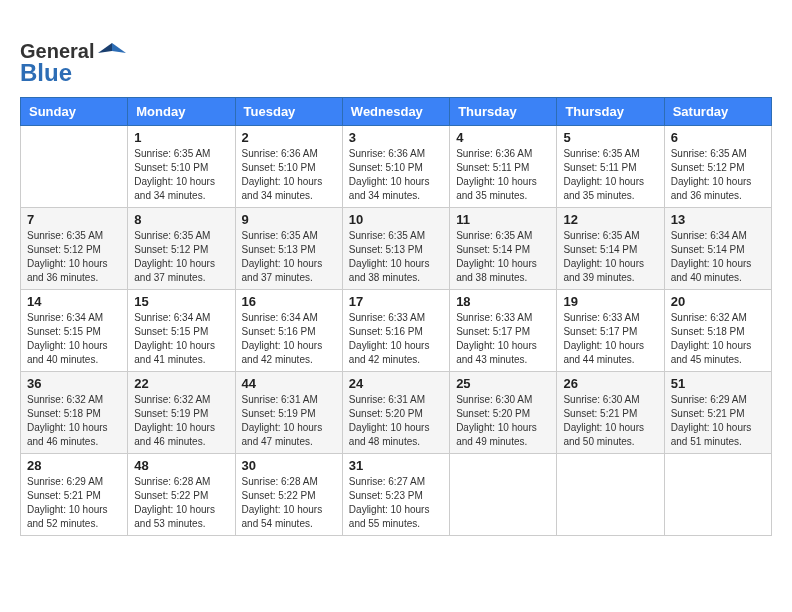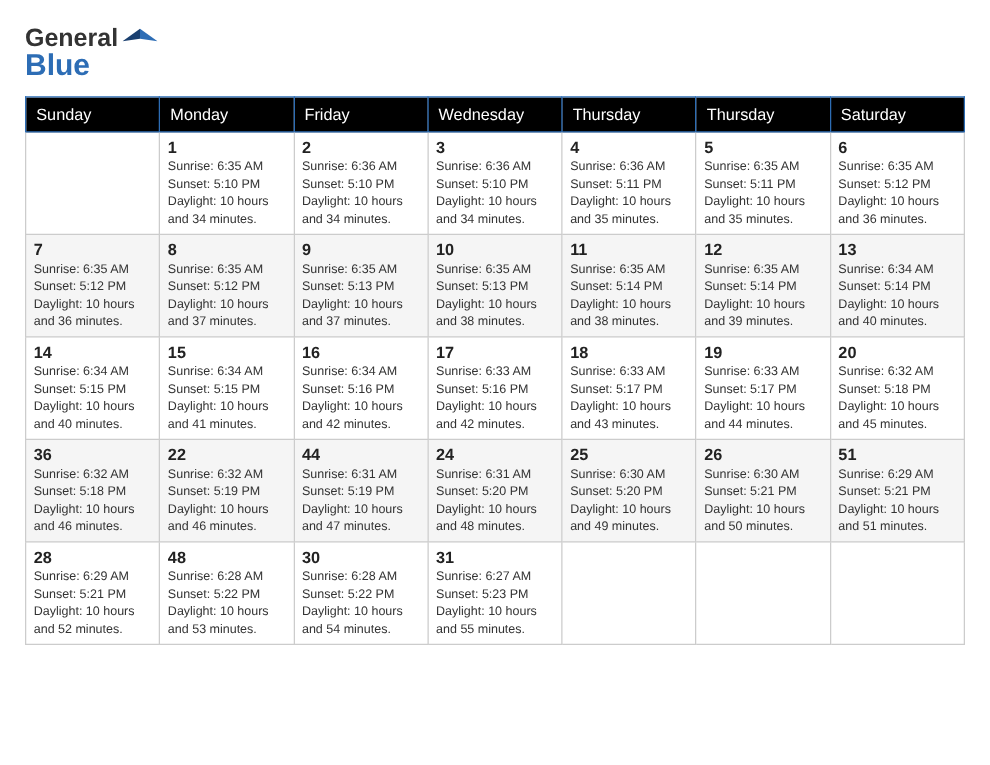--- a/index.html
+++ b/index.html
@@ -8,20 +8,21 @@
       background: #fff;
       width: 792px;
       min-height: 612px;
       padding: 20px;
     }
     .header-area {
       display: flex;
       justify-content: space-between;
       align-items: flex-start;
       margin-bottom: 10px;
+      margin-top: 20px;
     }
     .logo {
       display: flex;
       flex-direction: column;
       align-items: flex-start;
     }
     .title-area {
       text-align: right;
     }
     .main-title {
@@ -32,26 +33,26 @@
     .subtitle {
       font-size: 16px;
       color: #555;
     }
     .calendar {
       width: 100%;
       border-collapse: collapse;
       font-size: 11px;
     }
     .calendar th {
-      background-color: #000000;
+      background-color: #3b82f6;
       color: white;
       text-align: left;
       padding: 6px 8px;
       font-size: 13px;
-      font-weight: normal;
+      font-weight: bold;
       border: 1px solid #2d6db5;
     }
     .calendar td {
       border: 1px solid #ccc;
       vertical-align: top;
       padding: 4px 6px;
       width: 107px;
       min-height: 80px;
       background: #fff;
     }
@@ -92,21 +93,21 @@
     </div>
     <span style="font-size:24px;font-weight:bold;color:#2d6db5;margin-top:-4px;">Blue</span>
   </div>
 </div>
 
 <table class="calendar">
   <thead>
     <tr>
     <th>Sunday</th>
         <th>Monday</th>
-        <th>Friday</th>
+        <th>Tuesday</th>
         <th>Wednesday</th>
         <th>Thursday</th>
         <th>Thursday</th>
         <th>Saturday</th>
       </tr>
   </thead>
   <tbody id="calendar-body">
   <tr>
         <td class="empty-cell"></td>
         <td>

